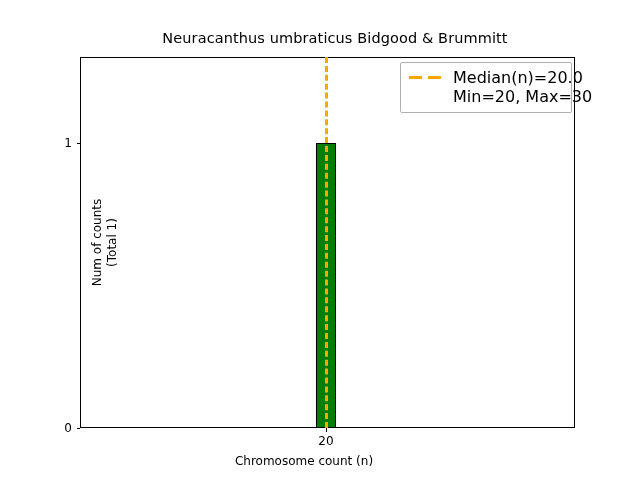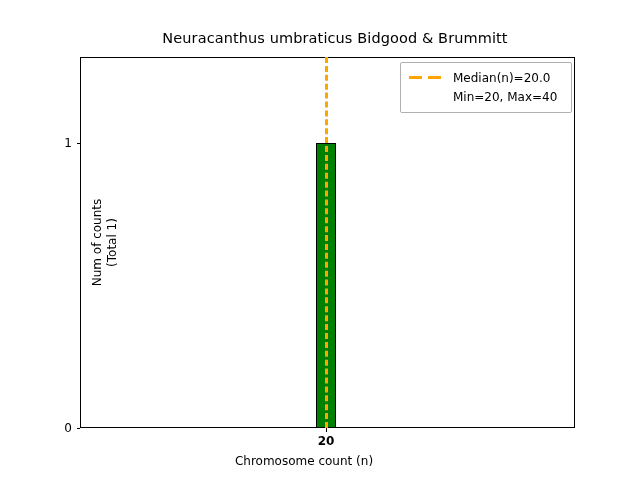--- a/index.html
+++ b/index.html
@@ -82,21 +82,20 @@
     left: 76.5px;
   }
   .ticklabel-x {
     position: absolute;
     top: 434px;
     font-size: 12px;
     color: #000000;
     text-align: center;
     transform: translateX(-50%);
     white-space: nowrap;
-    font-weight: bold;
   }
   .ticklabel-y {
     position: absolute;
     right: 568px;        
     font-size: 12px;
     color: #000000;
     text-align: right;
     transform: translateY(-50%);
     white-space: nowrap;
   }
@@ -156,21 +155,21 @@
   }
   .legend-swatch .dash {
     position: absolute;
     top: 4.5px;
     height: 0;
     border-top: 3px solid #ffa500;
   }
   .legend-swatch .dash.d1 { left: 1px;  width: 13px; }
   .legend-swatch .dash.d2 { left: 20px; width: 13px; }
   .legend-text {
-    font-size: 12px;
+    font-size: 16px;
     color: #000000;
     white-space: nowrap;
   }
   .legend-row.sub .legend-swatch { visibility: hidden; }
 </style>
 </head>
 <body>
 
 <div id="figure">
 
@@ -202,17 +201,17 @@
   <div id="legend">
     <div class="legend-row">
       <span class="legend-swatch">
         <span class="dash d1"></span>
           <span class="dash d2"></span>
       </span>
       <span class="legend-text">Median(n)=20.0</span>
     </div>
     <div class="legend-row sub">
       <span class="legend-swatch"></span>
-      <span class="legend-text">Min=20, Max=40</span>
+      <span class="legend-text">Min=20, Max=30</span>
     </div>
   </div>
 
 </div>
 
 </body></html>

